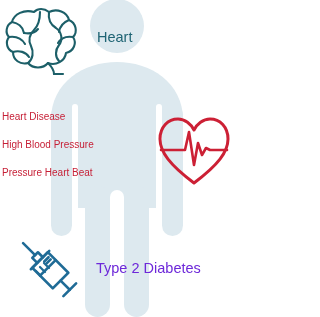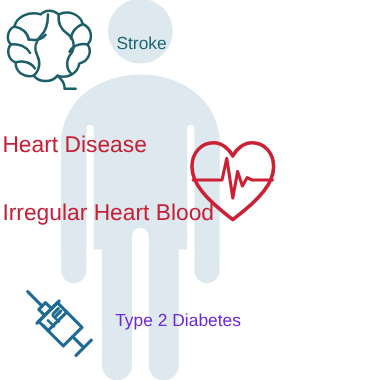--- a/index.html
+++ b/index.html
@@ -67,21 +67,21 @@
     color: #1f6474;
   }
   #label-diabetes {
     left: 96px;
     top: 261px;
     font-size: 14.5px;
     color: #6d28d9;
   }
   .label-red {
     left: 2px;
-    font-size: 19px;
+    font-size: 10px;
     color: #c61f36;
   }
   #label-heart-disease { top: 112px; }
   #label-high-blood-pressure { top: 140px; }
   #label-irregular-heart-beat { top: 168px; }
 </style>
 </head>
 <body>
 
 <div id="infographic">
@@ -170,22 +170,23 @@
       </g>
 
       <g stroke-width="2.2">
         <path d="M32,47 L37,52"></path>
         <path d="M36,43 L41,48"></path>
         <path d="M40,39 L45,44"></path>
       </g>
     </svg>
   </div>
 
-  <div class="label" id="label-stroke">Stroke</div>
+  <div class="label" id="label-stroke">Heart</div>
 
   <div class="label label-red" id="label-heart-disease">Heart Disease</div>
 
+  <div class="label label-red" id="label-high-blood-pressure">High Blood Pressure</div>
 
-  <div class="label label-red" id="label-irregular-heart-beat">Irregular Heart Blood</div>
+  <div class="label label-red" id="label-irregular-heart-beat">Pressure Heart Beat</div>
 
   <div class="label" id="label-diabetes">Type 2 Diabetes</div>
 
 </div>
 
 </body></html>

